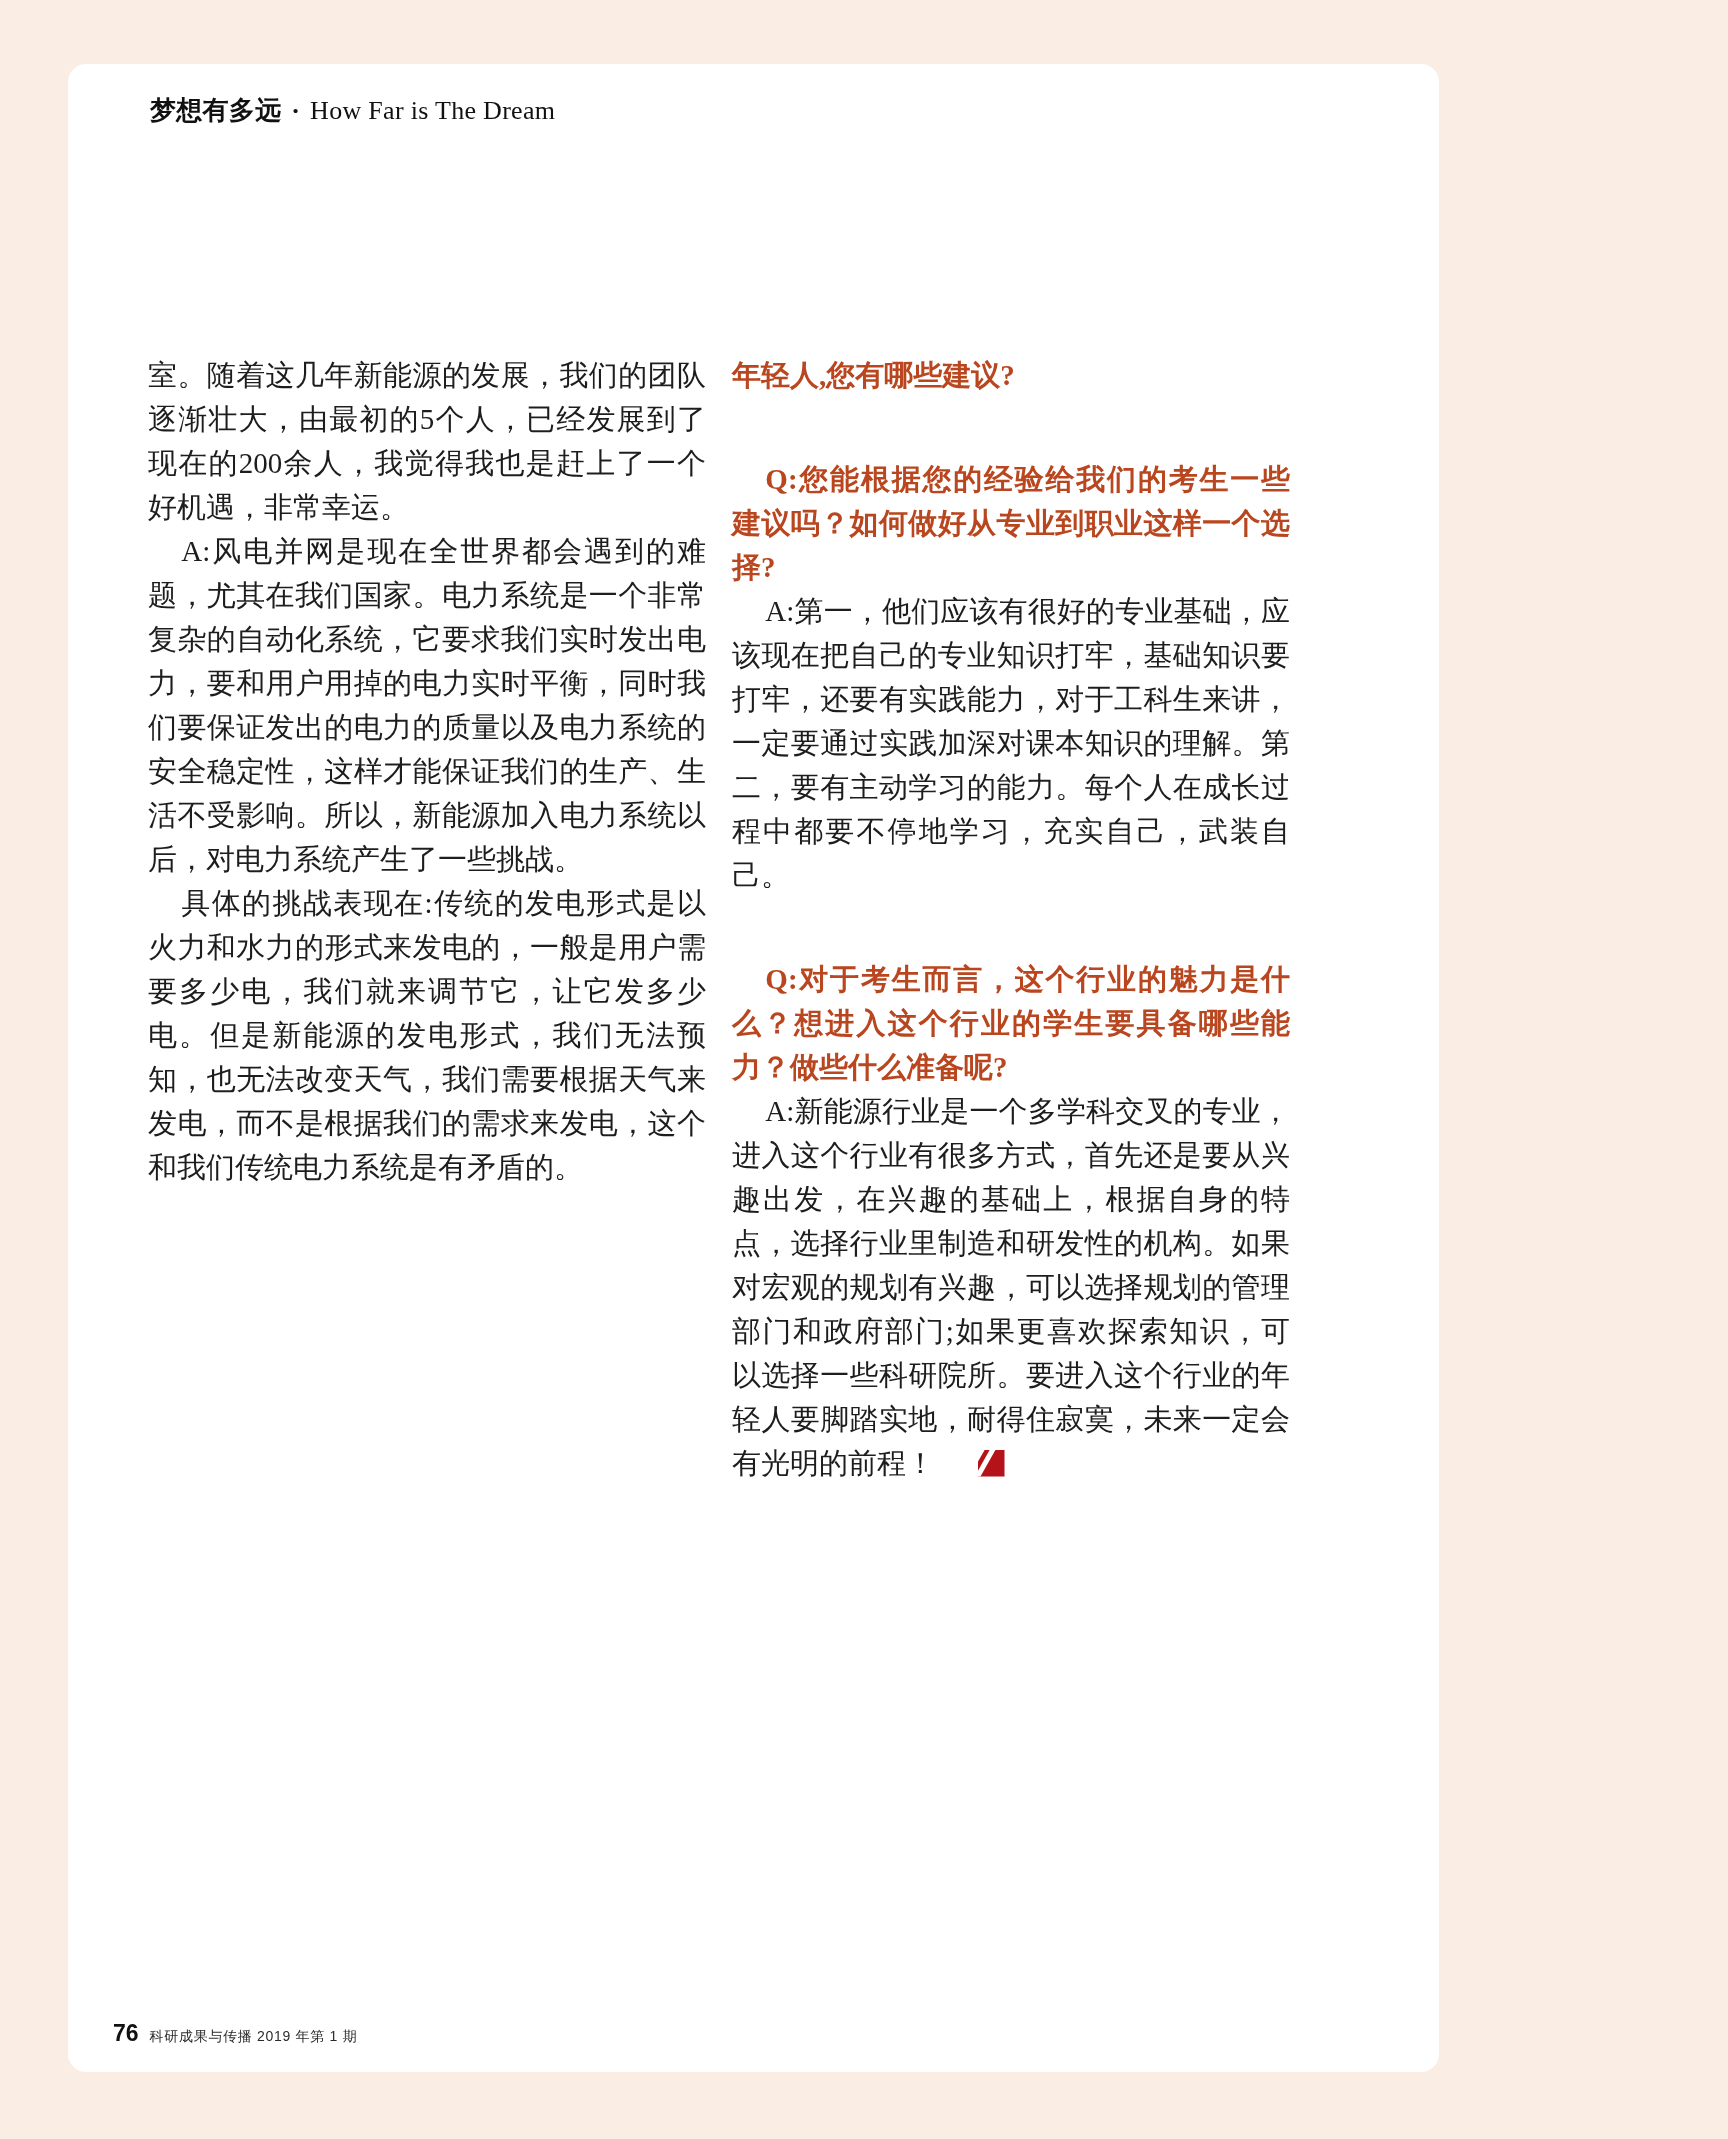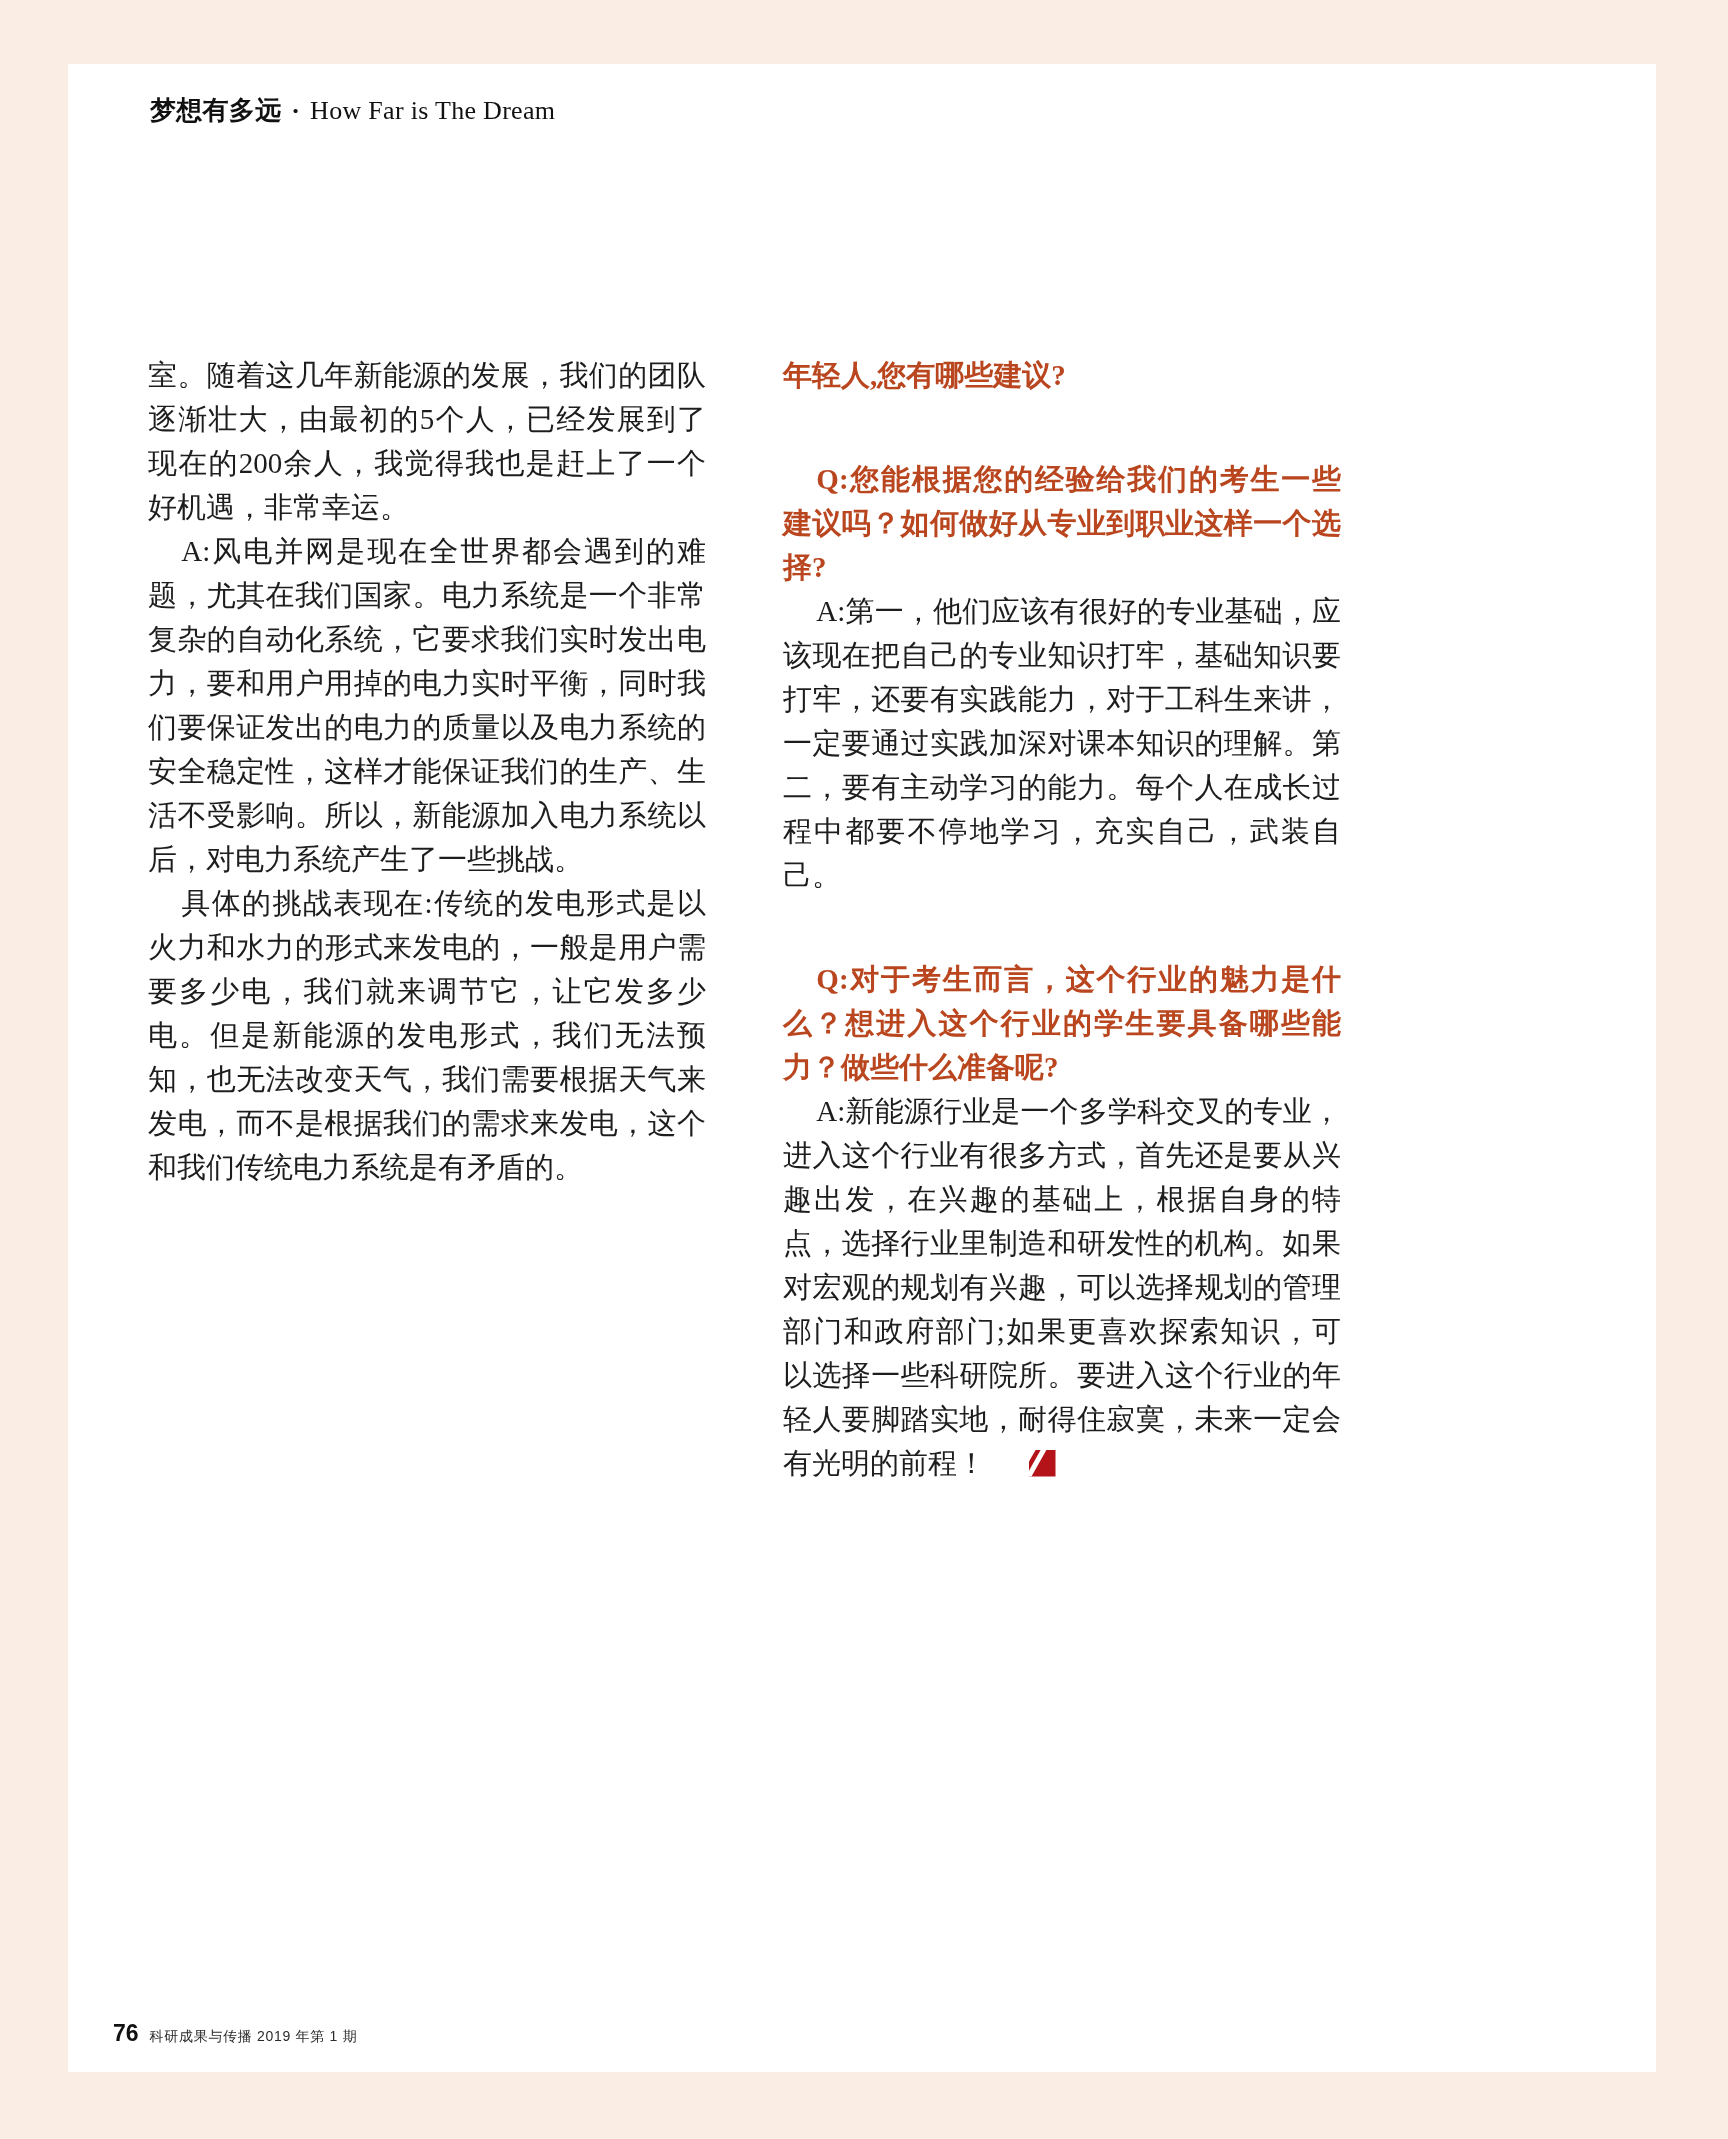--- a/index.html
+++ b/index.html
@@ -11,22 +11,23 @@
   *{box-sizing:border-box;}
   html,body{margin:0;padding:0;}
   body{
     width:1729px;height:2140px;
     background:var(--page-border);
     position:relative;overflow:hidden;
     font-family:"Liberation Serif","DejaVu Serif",serif;
   }
   .sheet{
     position:absolute;left:68px;top:64px;
-    width:1588px;height:2008px;
+    width:1371px;height:2008px;
     background:#ffffff;
+    border-radius:18px;
   }
   .page-header{
     position:absolute;left:82px;top:29px;
     font-size:26px;color:#111;
     white-space:nowrap;
     letter-spacing:0.3px;
   }
   .page-header .cn{
     font-family:"Liberation Sans","DejaVu Sans",sans-serif;
     font-weight:bold;
@@ -38,21 +39,21 @@
   .page-header .en{
     font-family:"Liberation Serif","DejaVu Serif",serif;
     font-weight:normal;
   }
   .col{
     position:absolute;top:289px;width:558px;
     font-size:29px;line-height:44px;
     text-align:justify;color:var(--body-text);
   }
   .col-left{left:80px;}
-  .col-right{left:715px;}
+  .col-right{left:664px;}
   .col p{margin:0;padding:0;}
   .col p.indent{text-indent:1.15em;}
   .col p.gap{margin-top:60px;}
   .col p.q{
     color:var(--red-heading);
     font-weight:bold;
   }
   .endmark{
     display:inline-block;
     margin-left:9.8px;

